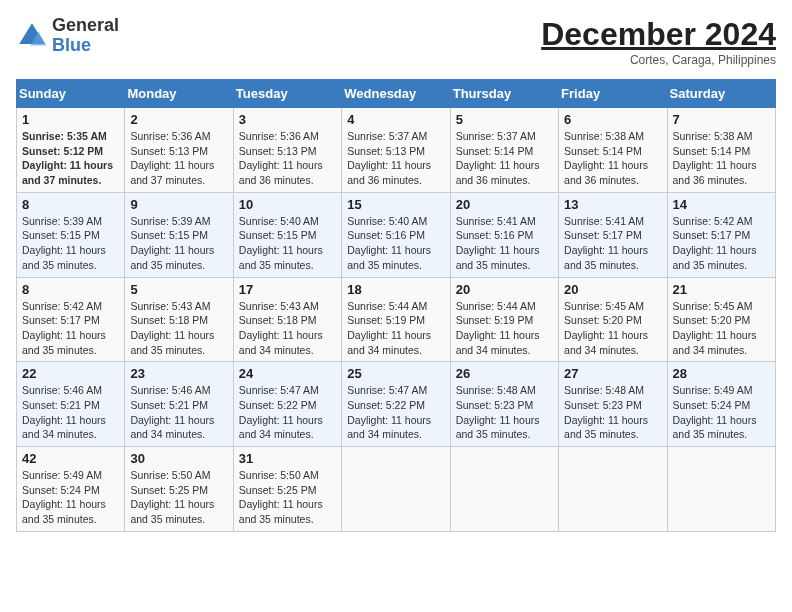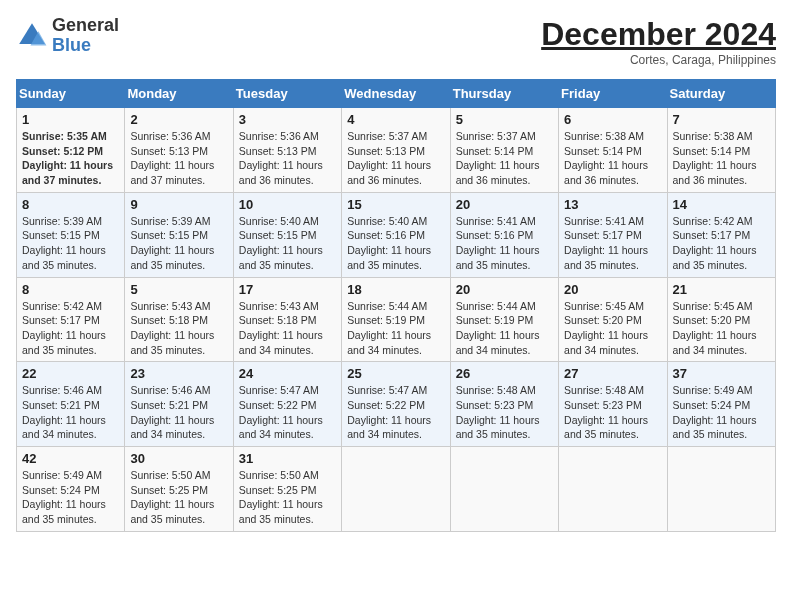--- a/index.html
+++ b/index.html
@@ -287,21 +287,21 @@
 Sunset: 5:23 PM
 Daylight: 11 hours and 35 minutes.</div>
         </td>
         <td>
           <span class="day-num">27</span>
           <div class="day-info" style="white-space: pre-line;">Sunrise: 5:48 AM
 Sunset: 5:23 PM
 Daylight: 11 hours and 35 minutes.</div>
         </td>
         <td>
-          <span class="day-num">37</span>
+          <span class="day-num">28</span>
           <div class="day-info" style="white-space: pre-line;">Sunrise: 5:49 AM
 Sunset: 5:24 PM
 Daylight: 11 hours and 35 minutes.</div>
         </td>
       </tr>
       <tr>
         <td>
           <span class="day-num">42</span>
           <div class="day-info" style="white-space: pre-line;">Sunrise: 5:49 AM
 Sunset: 5:24 PM

